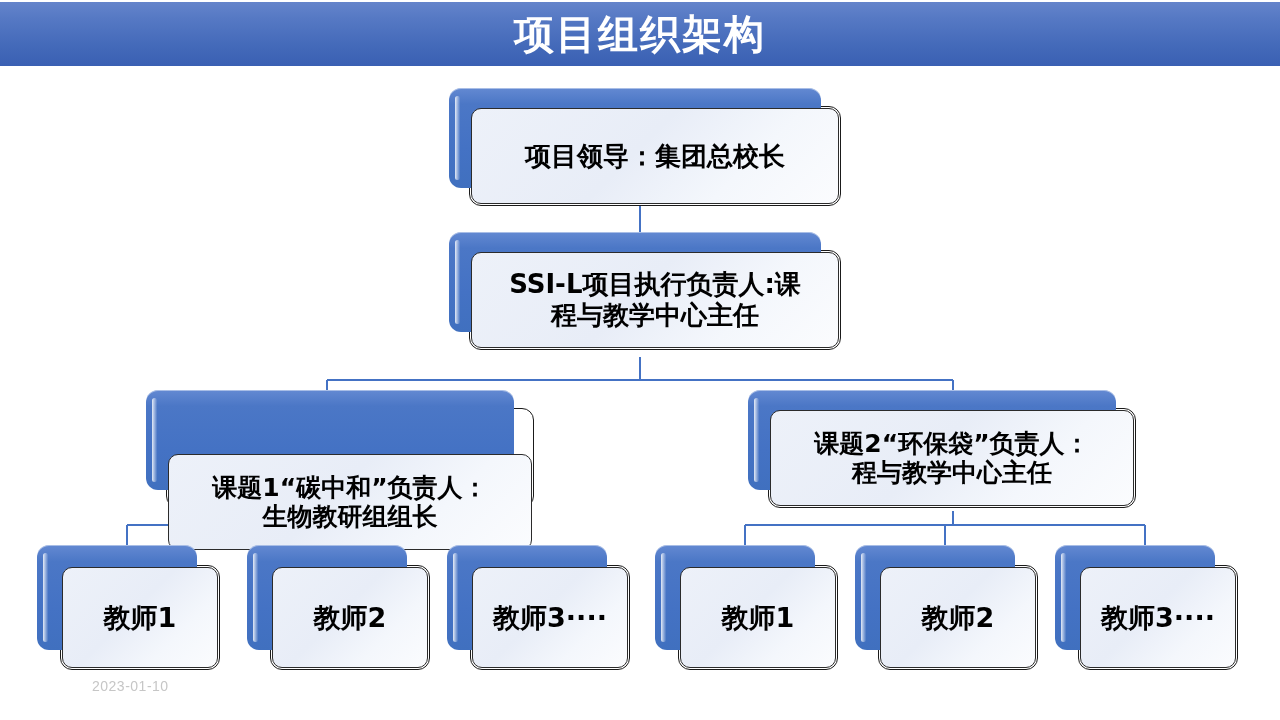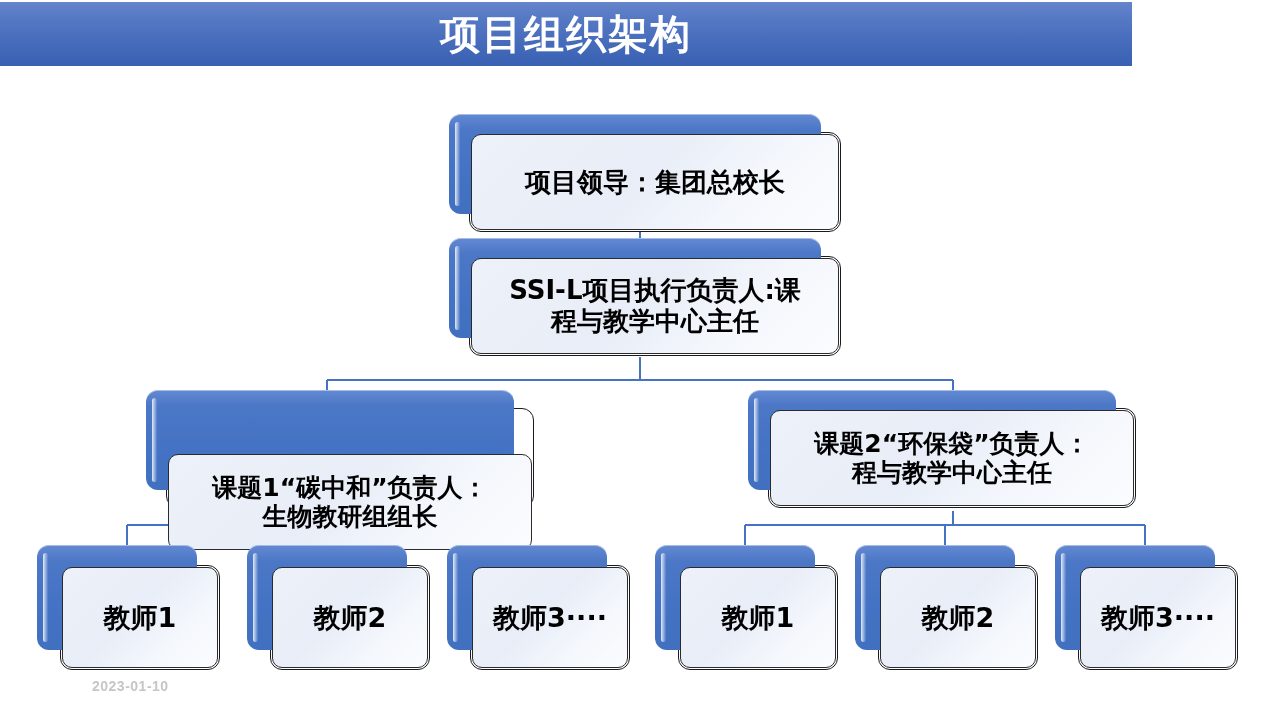--- a/index.html
+++ b/index.html
@@ -21,21 +21,21 @@
     width: 1280px;
     height: 720px;
     background: #ffffff;
   }
 
   
   .title-bar {
     position: absolute;
     left: 0;
     top: 0;
-    width: 1132px;
+    width: 1280px;
     height: 68px;
     background: linear-gradient(to bottom, #6484CB 0%, #5679C4 25%, #4369B9 70%, #3A60B3 100%);
     border-top: 2px solid #ffffff;
     border-bottom: 2px solid #ffffff;
     box-sizing: border-box;
     display: flex;
     align-items: center;
     justify-content: center;
   }
   .title-text {
@@ -119,21 +119,20 @@
 
   
   .footer-date {
     position: absolute;
     left: 92px;
     top: 678px;
     color: #c6c6c6;
     font-size: 14px;
     letter-spacing: 0.5px;
     font-family: "Liberation Sans", "DejaVu Sans", sans-serif;
-    font-weight: bold;
   }
 </style>
 </head>
 <body>
 
 <div class="slide">
 
   <div class="title-bar">
     <div class="title-text">项目组织架构</div>
   </div>
@@ -155,29 +154,29 @@
       <line x1="527" y1="525" x2="527" y2="547"></line>
 
       <line x1="953" y1="511" x2="953" y2="525"></line>
       <line x1="745" y1="525" x2="1145" y2="525"></line>
       <line x1="745" y1="525" x2="745" y2="547"></line>
       <line x1="945" y1="525" x2="945" y2="547"></line>
       <line x1="1145" y1="525" x2="1145" y2="547"></line>
     </g>
   </svg>
 
-  <div class="node lv1" style="left:449px; top:88px; width:410px; height:118px;margin-top:26px;">
+  <div class="node lv1" style="left:449px; top:88px; width:410px; height:118px;">
     <div class="outline" style="left:20px; top:18px; width:372px; height:100px;"></div>
     <div class="plate" style="width:372px; height:100px;"></div>
     <div class="card" style="left:22px; top:20px; width:368px; height:96px;">
       <span class="label">项目领导：集团总校长</span>
     </div>
   </div>
 
-  <div class="node lv2" style="left:449px; top:238px; width:410px; height:120px;">
+  <div class="node lv2" style="left:449px; top:232px; width:410px; height:120px;">
     <div class="outline" style="left:20px; top:18px; width:372px; height:100px;"></div>
     <div class="plate" style="width:372px; height:100px;"></div>
     <div class="card" style="left:22px; top:20px; width:368px; height:96px;">
       <span class="label">SSI-L项目执行负责人:课
 程与教学中心主任</span>
     </div>
   </div>
 
   <div class="node lv3" style="left:146px; top:390px; width:400px; height:122px;">
     <div class="outline" style="left:20px; top:18px; width:368px; height:100px;"></div>

